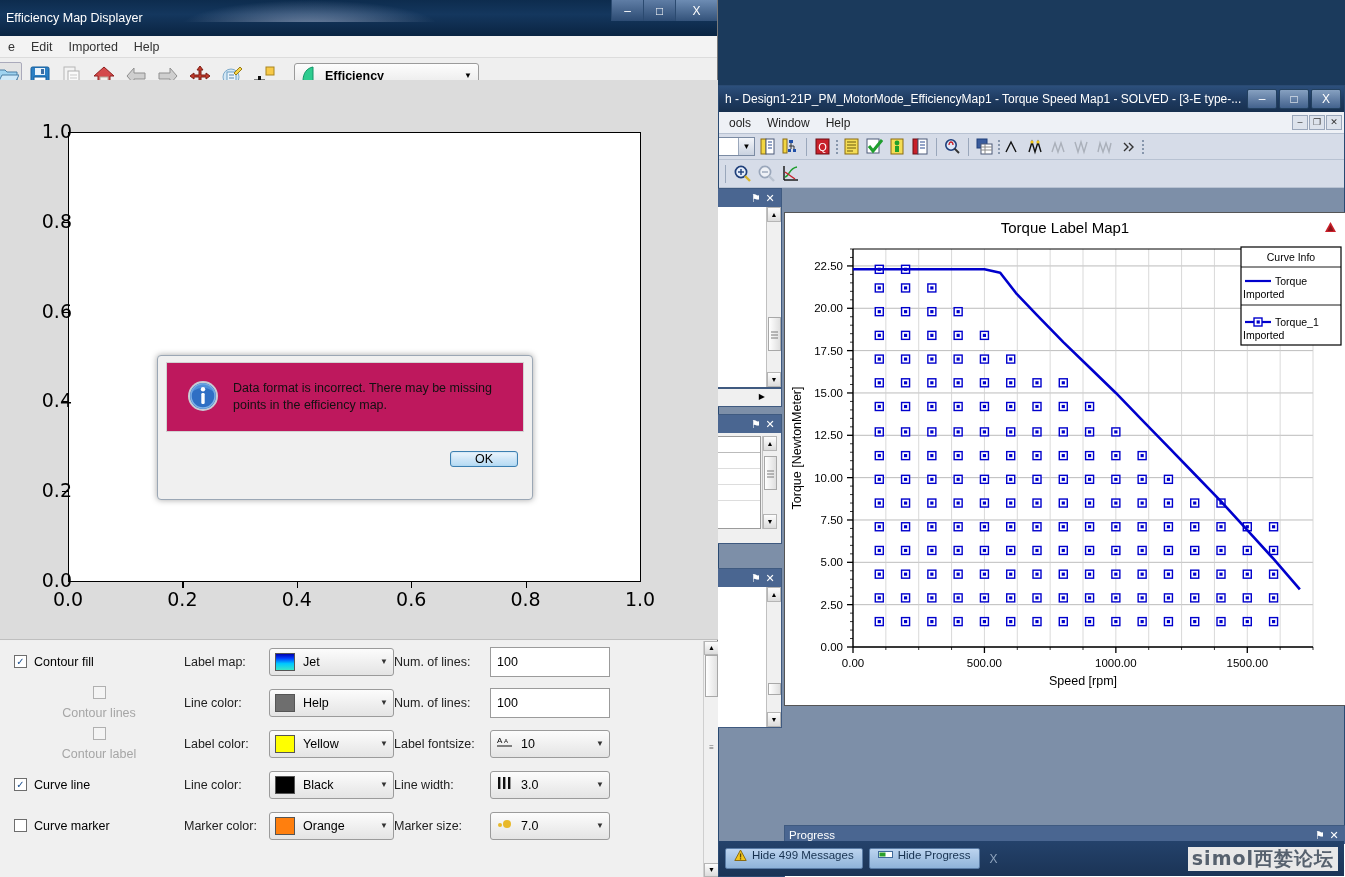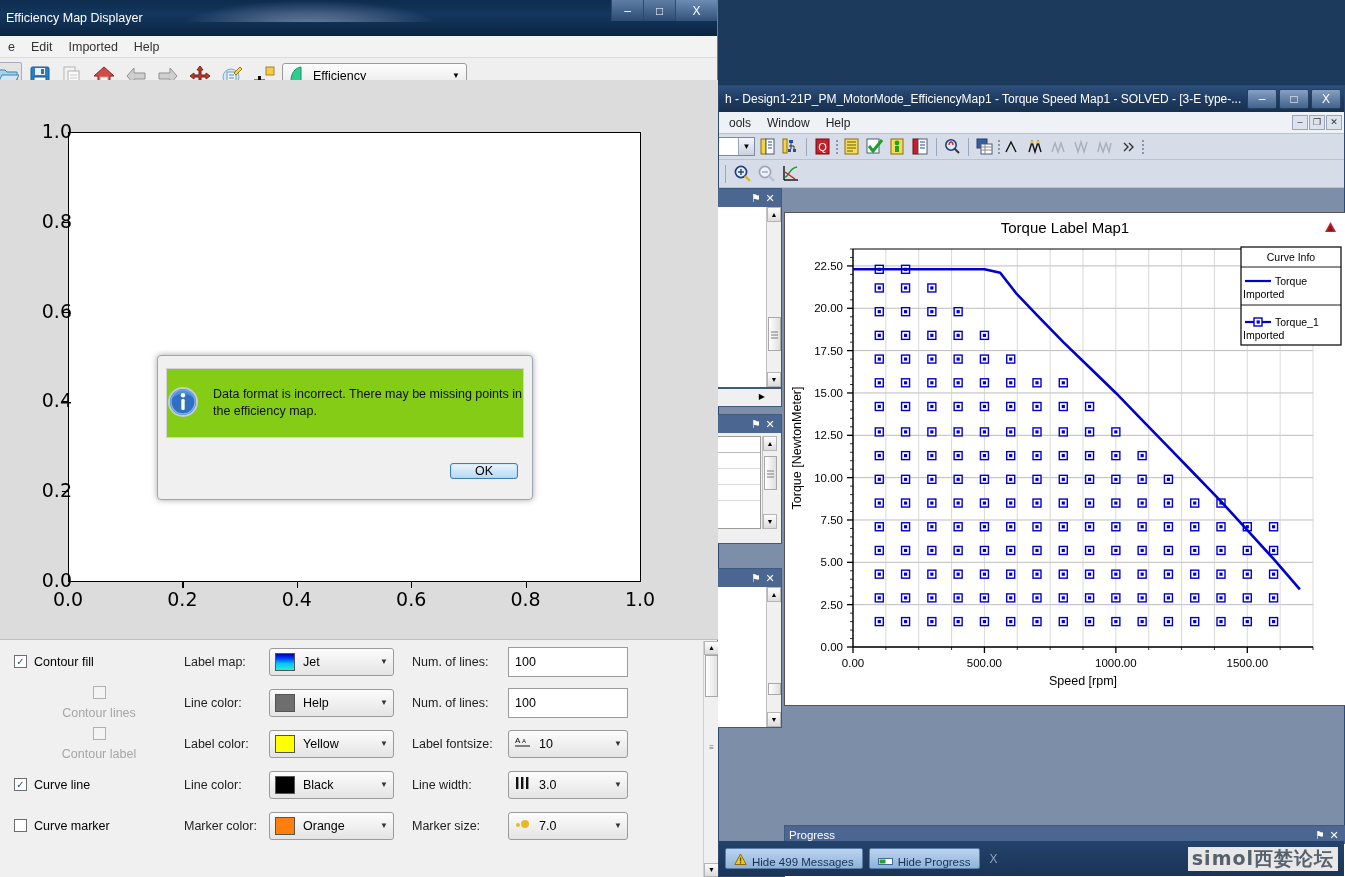--- a/index.html
+++ b/index.html
@@ -122,21 +122,21 @@
 
   
   #mxstatus {
     position: absolute; left: 0; bottom: 0; right: 0; height: 35px;
     background: linear-gradient(180deg,#24426b 0%, #1b3456 100%);
     display: flex; align-items: center; padding: 0 6px; gap: 6px;
   }
   .stbtn {
     height: 21px; background: linear-gradient(180deg,#bcd4ef 0%,#8fb3d9 100%);
     border: 1px solid #5a7ca6; border-radius: 2px;
-    display: flex; align-items: flex-end; gap: 5px;
+    display: flex; align-items: flex-start; gap: 5px;
     padding: 0 8px; font-size: 11.5px; color: #16314f;
   }
   .st-x { color:#8fa4bd; font-size: 12px; padding: 0 4px;}
   .watermark {
     margin-left: auto; display: flex; align-items: center;
     font-size: 19px; font-weight: bold; letter-spacing: 1px;
     color: #56616e; background: #e8e8e8;
     padding: 0 4px; position: relative; height: 24px;
     font-family: "DejaVu Sans", sans-serif;
   }
@@ -185,25 +185,26 @@
   }
   .eff-menubar .mi { padding: 2px 8px; }
   .eff-toolbar {
     height: 36px; background: #efefef;
     display: flex; align-items: center; gap: 4px; padding: 0 2px;
     border-bottom: 1px solid #d8d8d8;
   }
   .nav-ico { width: 28px; height: 28px; display:flex; align-items:center; justify-content:center; position: relative;}
   .nav-ico.pressed { border: 1px solid #aab; background: #e4e4e4; border-radius: 2px;}
   .eff-combo {
-    width: 185px; height: 26px;
+    margin-left: 12px; width: 185px; height: 26px;
     background: linear-gradient(180deg,#fdfdfd 0%,#e7e7e7 100%);
     border: 1px solid #9b9b9b; border-radius: 3px;
     display: flex; align-items: center; padding: 0 6px; gap: 8px;
     font-size: 12.5px;
+    font-weight: bold;
   }
   .eff-combo .lbl { flex: 1; }
   .eff-canvas {
     position: absolute; left: 0; top: 80px; width: 718px; height: 560px;
     background: #dcdcdc; border-bottom: 1px solid #bfbfbf;
   }
   .mplframe {
     position: absolute; left: 68px; top: 52px;
     width: 573px; height: 450px; background: #fff;
     border: 1.3px solid #000;
@@ -231,21 +232,21 @@
   .scombo {
     width: 125px; height: 28px;
     background: linear-gradient(180deg,#fcfcfc 0%,#e4e4e4 100%);
     border: 1px solid #9b9b9b; border-radius: 3px;
     display: flex; align-items: center; gap: 8px; padding: 0 5px;
     font-size: 12.5px;
   }
   .swatch { width: 20px; height: 18px; border: 1px solid #555; flex: 0 0 auto;}
   .scombo .cl { flex: 1; }
   .carrow { font-size: 8px; color:#333; }
-  .rlabel { width: 96px; font-size: 12.5px; color:#222; text-align: left; margin-left: 18px;}
+  .rlabel { width: 96px; font-size: 12.5px; color:#222; text-align: left; }
   .sinput {
     width: 120px; height: 30px; background: #fff; border: 1px solid #9b9b9b;
     display: flex; align-items: center; padding: 0 6px; font-size: 12.5px;
   }
   .sbox-small {
     width: 120px; height: 28px;
     background: linear-gradient(180deg,#fcfcfc 0%,#e4e4e4 100%);
     border: 1px solid #9b9b9b; border-radius: 3px;
     display: flex; align-items: center; gap: 7px; padding: 0 5px; font-size: 12.5px;
   }
@@ -270,22 +271,22 @@
     font-size: 12.5px; color: #1a1a1a;
     background: linear-gradient(180deg,#f7f5f7 0%, #eceaef 100%);
   }
   .err-title .t { flex: 1; }
   .err-x {
     width: 34px; height: 20px; border: 1px solid #a5a5a5; border-radius: 3px;
     background: linear-gradient(180deg,#fafafa,#e3e3e3);
     display:flex; align-items:center; justify-content:center; font-size: 11px; color:#555;
   }
   .err-body {
-    margin: 12px 8px; height: 70px; background: #84cc16; border: 1px solid #d2d2d2;
-    display: flex; align-items: center; gap: 14px; padding: 0 0;
+    margin: 6px 8px; height: 70px; background: #be185d; border: 1px solid #d2d2d2;
+    display: flex; align-items: center; gap: 14px; padding: 0 20px;
   }
   .err-msg { font-size: 12.5px; line-height: 1.35; color: #111; }
   .err-foot { height: 42px; display: flex; align-items: center; justify-content: flex-end; padding-right: 14px; }
   .okbtn {
     width: 68px; height: 16px;
     background: linear-gradient(180deg,#eef6fd 0%, #cfe6f7 50%, #b6dbf4 100%);
     border: 1px solid #3c7fb1; border-radius: 3px;
     display: flex; align-items: center; justify-content: center;
     font-size: 12.5px; color: #000;
     box-shadow: 0 0 2px #9fcbe8 inset;

